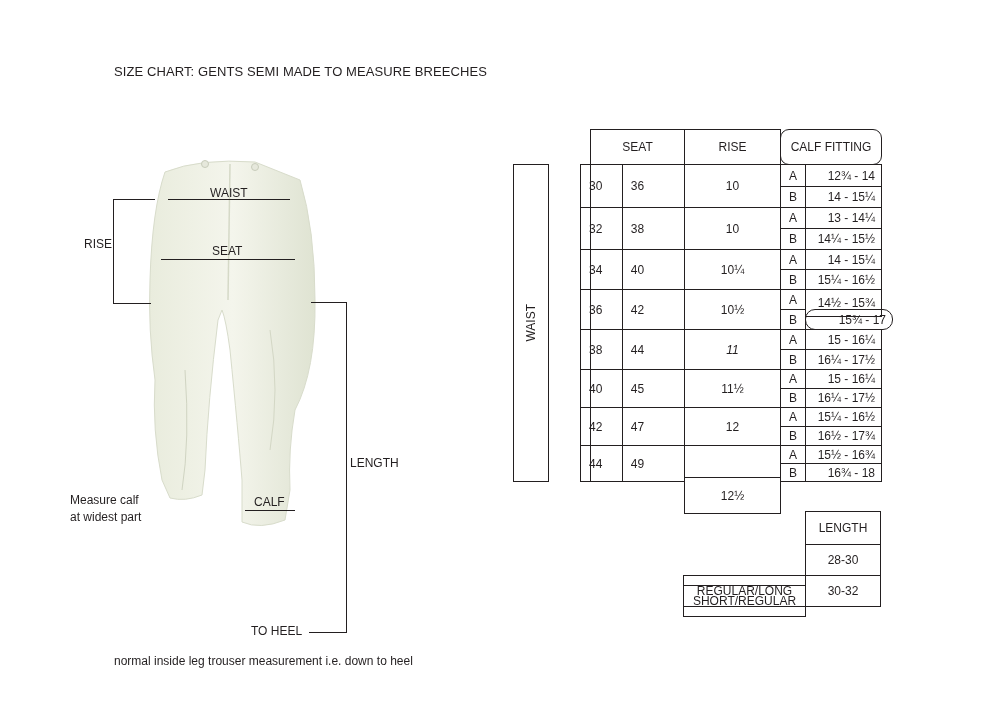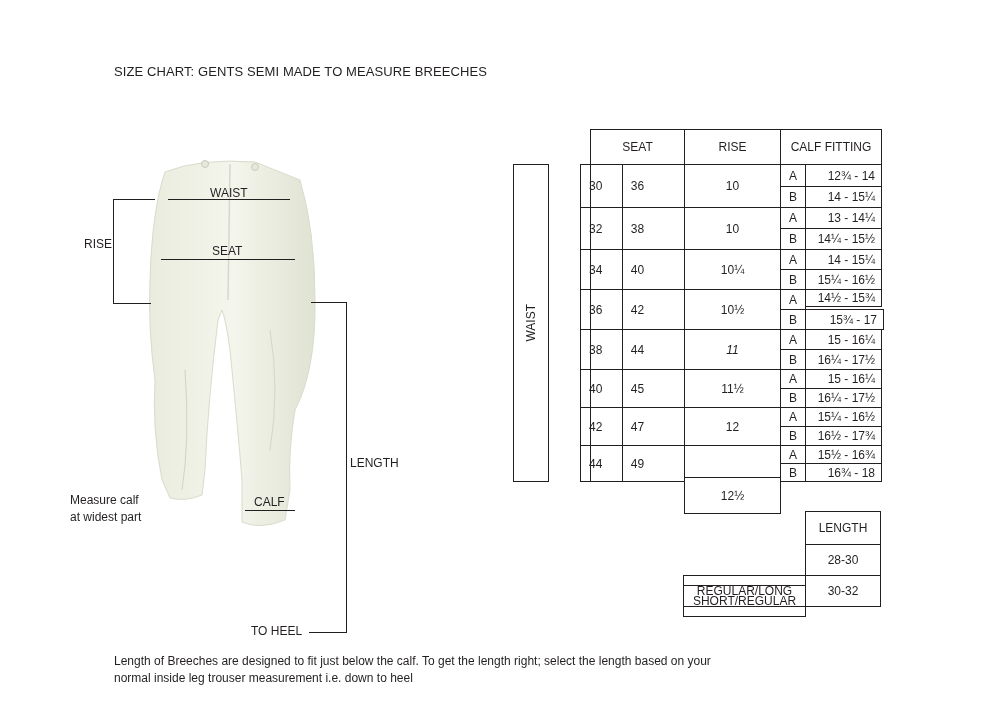--- a/index.html
+++ b/index.html
@@ -65,21 +65,21 @@
 <div class="abs lbl" style="left:254px;top:495px;">CALF</div>
 
 <div class="abs note">
   <div>Measure calf</div>
   <div>at widest part</div>
 </div>
 
 <div id="size-table">
   <div class="cell c" style="left:590px;top:129px;width:95px;height:36px;">SEAT</div>
   <div class="cell c" style="left:684px;top:129px;width:97px;height:36px;">RISE</div>
-  <div class="cell c" style="left:780px;top:129px;width:102px;height:36px;">CALF FITTING</div>
+  <div class="cell c" style="left:780px;top:129px;width:102px;height:36px;border-radius:9px;">CALF FITTING</div>
   <div class="cell c" style="left:513px;top:164px;width:36px;height:318px;">
     <span class="waist-v">WAIST</span>
   </div>
 <div class="cell l" style="left: 548px; top: 164px; width: 43px; height: 44px;">30</div>
     <div class="cell c" style="left: 590px; top: 164px; width: 95px; height: 44px;">36</div>
     <div class="cell c" style="left: 684px; top: 164px; width: 97px; height: 44px;">10</div>
     <div class="cell c" style="left: 780px; top: 164px; width: 26px; height: 23px;">A</div>
     <div class="cell r" style="left: 805px; top: 164px; width: 77px; height: 23px;">12¾ - 14</div>
     <div class="cell c" style="left: 780px; top: 186px; width: 26px; height: 22px;">B</div>
     <div class="cell r" style="left: 805px; top: 186px; width: 77px; height: 22px;">14 - 15¼</div>
@@ -94,23 +94,23 @@
     <div class="cell c" style="left: 590px; top: 249px; width: 95px; height: 41px;">40</div>
     <div class="cell c" style="left: 684px; top: 249px; width: 97px; height: 41px;">10¼</div>
     <div class="cell c" style="left: 780px; top: 249px; width: 26px; height: 21px;">A</div>
     <div class="cell r" style="left: 805px; top: 249px; width: 77px; height: 21px;">14 - 15¼</div>
     <div class="cell c" style="left: 780px; top: 269px; width: 26px; height: 21px;">B</div>
     <div class="cell r" style="left: 805px; top: 269px; width: 77px; height: 21px;">15¼ - 16½</div>
     <div class="cell l" style="left: 548px; top: 289px; width: 43px; height: 41px;">36</div>
     <div class="cell c" style="left: 590px; top: 289px; width: 95px; height: 41px;">42</div>
     <div class="cell c" style="left: 684px; top: 289px; width: 97px; height: 41px;">10½</div>
     <div class="cell c" style="left: 780px; top: 289px; width: 26px; height: 21px;">A</div>
-    <div class="cell r" style="left: 805px; top: 289px; width: 77px; height: 18px;">14½ - 15¾</div>
+    <div class="cell r" style="left: 805px; top: 289px; width: 77px; height: 28px;">14½ - 15¾</div>
     <div class="cell c" style="left: 780px; top: 309px; width: 26px; height: 21px;">B</div>
-    <div class="cell r" style="left: 805px; top: 309px; width: 79px; height: 21px;">15¾ - 17</div>
+    <div class="cell r" style="left: 805px; top: 309px; width: 88px; height: 21px; border-radius: 10px;">15¾ - 17</div>
     <div class="cell l" style="left: 548px; top: 329px; width: 43px; height: 41px;">38</div>
     <div class="cell c" style="left: 590px; top: 329px; width: 95px; height: 41px;">44</div>
     <div class="cell c" style="left: 684px; top: 329px; width: 97px; height: 41px; font-style: italic;">11</div>
     <div class="cell c" style="left: 780px; top: 329px; width: 26px; height: 21px;">A</div>
     <div class="cell r" style="left: 805px; top: 329px; width: 77px; height: 21px;">15 - 16¼</div>
     <div class="cell c" style="left: 780px; top: 349px; width: 26px; height: 21px;">B</div>
     <div class="cell r" style="left: 805px; top: 349px; width: 77px; height: 21px;">16¼ - 17½</div>
     <div class="cell l" style="left: 548px; top: 369px; width: 43px; height: 39px;">40</div>
     <div class="cell c" style="left: 590px; top: 369px; width: 95px; height: 39px;">45</div>
     <div class="cell c" style="left: 684px; top: 369px; width: 97px; height: 39px;">11½</div>
@@ -136,15 +136,14 @@
 
 <div>
   <div class="cell c" style="left:805px;top:511px;width:76px;height:34px;">LENGTH</div>
   <div class="cell c" style="left:683px;top:544px;width:123px;height:32px;margin-top:41px;">SHORT/REGULAR</div>
   <div class="cell c" style="left:805px;top:544px;width:76px;height:32px;">28-30</div>
   <div class="cell c" style="left:683px;top:575px;width:123px;height:32px;">REGULAR/LONG</div>
   <div class="cell c" style="left:805px;top:575px;width:76px;height:32px;">30-32</div>
 </div>
 
 <div class="abs footer">
-  <div>Length of Breeches are designed to fit just below the calf.  To get the length right; select the length based on your</div>
   <div>normal inside leg trouser measurement i.e. down to heel</div>
 </div>
 
 </body></html>

